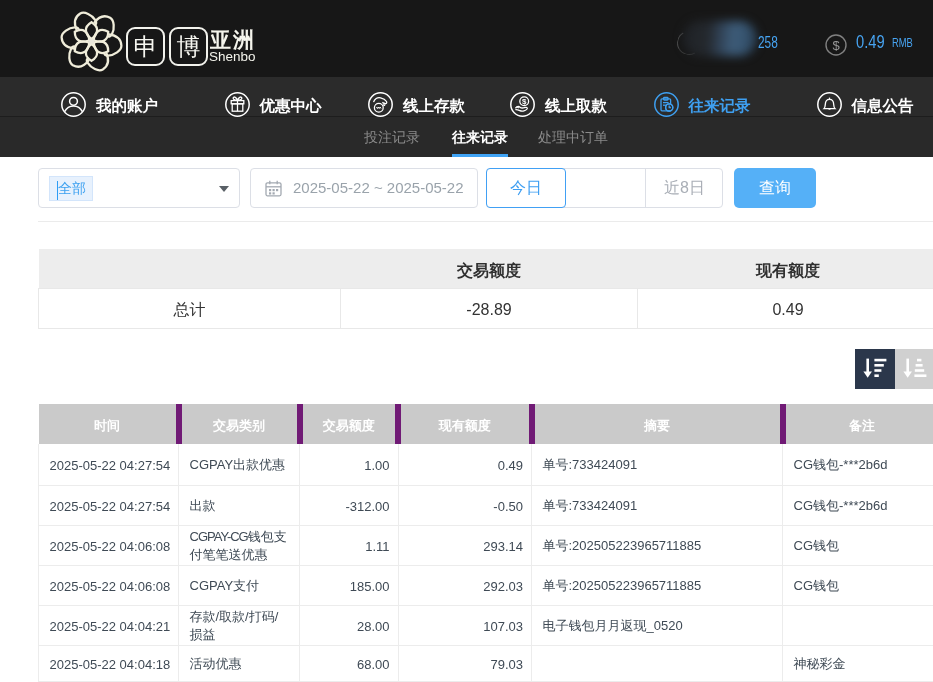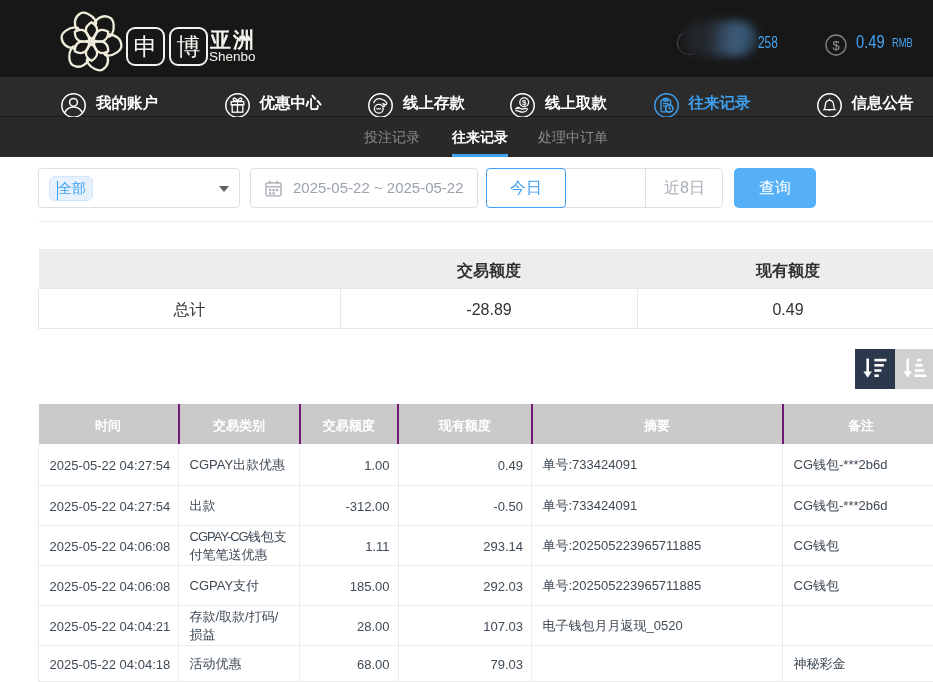--- a/index.html
+++ b/index.html
@@ -3,36 +3,36 @@
 <meta charset="utf-8">
 <style>
   * { margin:0; padding:0; box-sizing:border-box; }
   html,body { width:933px; height:682px; overflow:hidden; background:#fff;
     font-family:"Liberation Sans",sans-serif; }
   .abs { position:absolute; }
   
   #topbar { position:absolute; left:0; top:0; width:933px; height:77px; background:#171717; }
   #navbar { position:absolute; left:0; top:77px; width:933px; height:40px; background:#2b2b2b; border-bottom:1px solid #1d1d1d; }
   #subnav { position:absolute; left:0; top:117px; width:933px; height:40px; background:#292929; }
-  .navitem { position:absolute; top:16px; height:40px; display:flex; align-items:flex-start; color:#fff;
+  .navitem { position:absolute; top:0; height:40px; display:flex; align-items:flex-end; color:#fff;
      font-size:15.5px; font-weight:600; }
   .navitem svg { margin-right:10px; }
   .navitem.active { color:#3e9ff0; }
   .sub { position:absolute; top:0; height:40px; line-height:40px; font-size:14px; color:#8b8b8b; }
   .sub.active { color:#fff; font-weight:600; border-bottom:3.5px solid #3fa3f5; }
   .lbox { top:27px; width:39px; height:39px; border:2px solid #f2f2ec; border-radius:9px;
      color:#f6f6f0; font-size:24px; font-weight:500; text-align:center; line-height:36px; }
   #blurblob { left:683px; top:21px; width:74px; height:35px; border-radius:18px;
      background:linear-gradient(95deg,#1f2226 0%,#24282d 34%,#32455a 52%,#3e5d7a 68%,#35526d 84%,#283c50 100%); filter:blur(5px); }
   .num { color:#47a4f2; transform-origin:left center; }
   
   .box { position:absolute; top:167.5px; height:40px; border:1px solid #dcdfe6; border-radius:4px; background:#fff; }
   #selbox { left:38px; width:202px; }
   #selhl { position:absolute; left:10px; top:7px; height:25px; padding:0 6px 0 8px; background:#e7f1fd;
-     border:1px solid #d3e5fb; border-radius:6px; font-size:14px; line-height:23px; color:#3ba0f0; }
+     border:1px solid #d3e5fb; border-radius:0; font-size:14px; line-height:23px; color:#3ba0f0; }
   #selcaret { position:absolute; left:6.5px; top:4px; width:1.5px; height:19.5px; background:#2e9df5; }
   #selarrow { position:absolute; left:180px; top:17px; width:0; height:0;
      border-left:5.5px solid transparent; border-right:5.5px solid transparent; border-top:6.5px solid #596066; }
   #datebox { left:250px; width:228px; color:#9aa3ab; font-size:15px; line-height:38px; }
   #datebox svg { position:absolute; left:14px; top:11px; }
   #datebox span { position:absolute; left:42px; }
   #btngroup { left:486px; width:237px; color:#a9aeb6; font-size:16px; }
   #btngroup .cell { position:absolute; top:0; height:38px; line-height:38px; text-align:center; }
   #btn-today { position:absolute; left:-1px; top:-1px; width:80px; height:40px; border:1px solid #41a0f4;
      border-radius:4px; color:#3d9ef2; text-align:center; line-height:38px; background:#fff; }
@@ -47,21 +47,21 @@
   #sumtab tr.d td { border:1px solid #e8e8e8; border-right:none; background:#fff; padding-top:3px; }
   #sumtab tr.d td:last-child { border-right:1px solid #e8e8e8; }
   
   .sortbtn { position:absolute; top:349px; width:40px; height:40px; }
   #sort1 { left:855px; background:#2b374b; }
   #sort2 { left:895px; background:#d0d0d0; }
   .sortbtn svg { position:absolute; left:8px; top:8px; }
   
   #maintab { position:absolute; left:38px; top:403.5px; width:900px; border-collapse:collapse;
      table-layout:fixed; font-size:13px; color:#3f4a55; }
-  #maintab th { background:#cacaca; color:#fff; font-weight:bold; height:40.5px; padding-top:5px; border-left:2px solid #701a75; }
+  #maintab th { background:#cacaca; color:#fff; font-weight:bold; height:40.5px; padding-top:5px; border-left:6px solid #701a75; }
   #maintab th:first-child { border-left:none; }
   #maintab td { border:1px solid #ececec; border-top:none; background:#fff; padding:2px 9px 0 10.5px; height:40px; }
   #maintab td:first-child { white-space:nowrap; }
   #maintab td.r { text-align:right; padding-right:8px; }
   #maintab tr.first td { height:41px; }
   #maintab tr.last td { height:36px; }
 </style>
 </head>
 <body>
 <div id="topbar">

